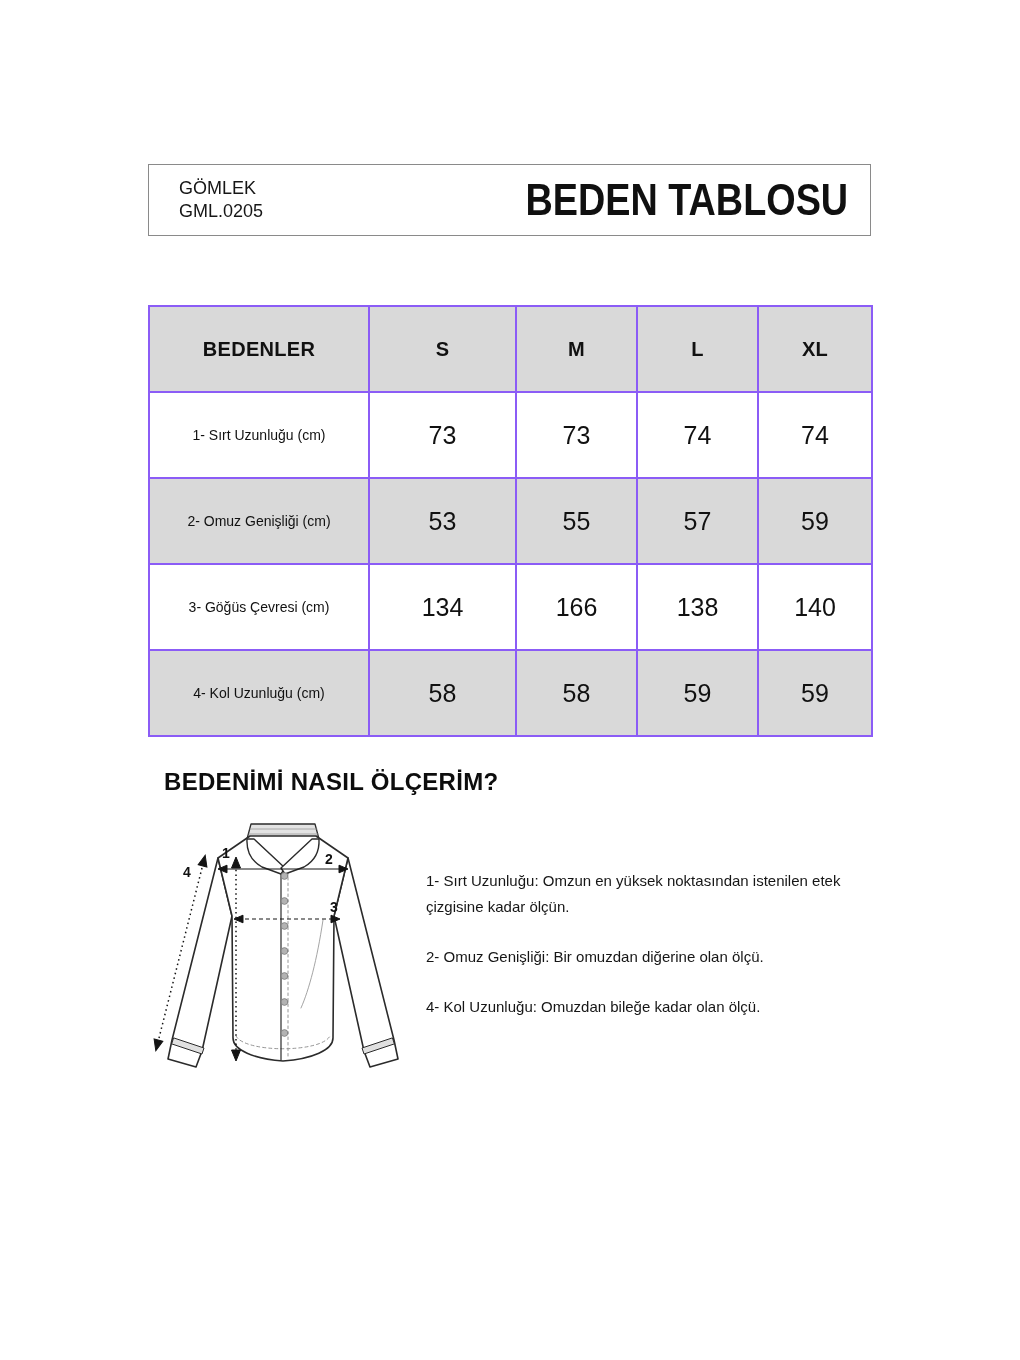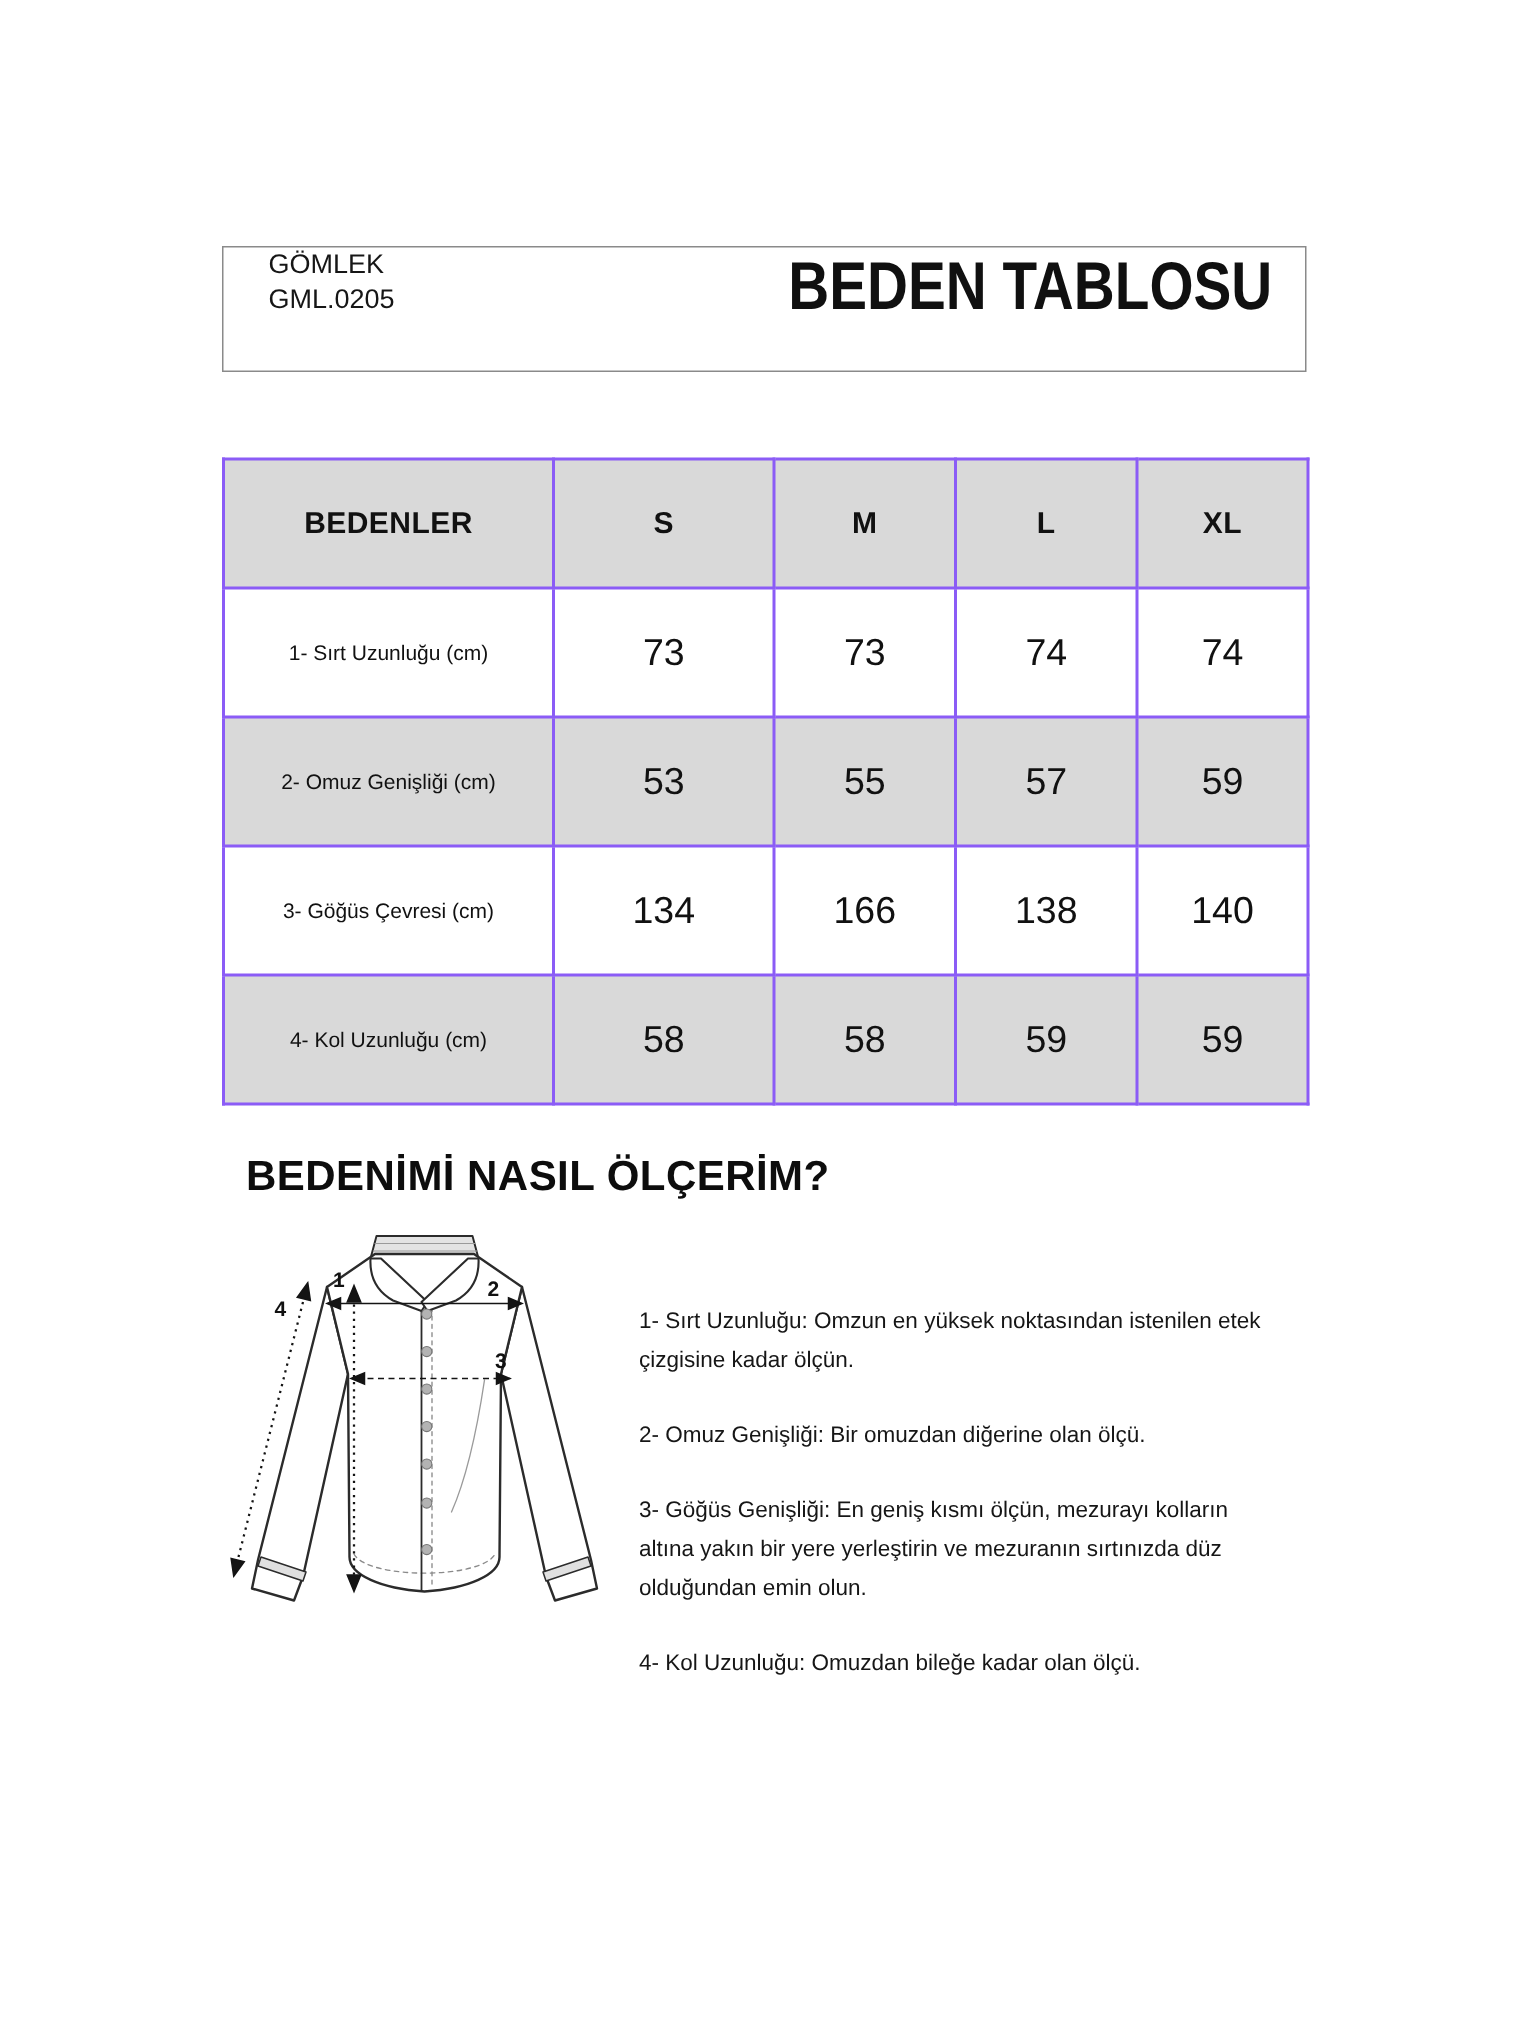--- a/index.html
+++ b/index.html
@@ -6,38 +6,38 @@
   body{font-family:"Liberation Sans","DejaVu Sans",sans-serif;color:#111;}
   .page{position:relative;width:1020px;height:1360px;background:#ffffff;overflow:hidden;}
 
   
   .brand-row{position:absolute;left:148px;top:112px;width:723px;height:40px;}
   .logo{position:absolute;left:0;top:2px;font-size:28px;font-weight:900;font-style:italic;
         letter-spacing:2px;color:#0a0a0a;transform:scaleX(1.42);transform-origin:left center;white-space:nowrap;}
   .brand-divider{position:absolute;left:210px;right:2px;top:17px;height:3px;background:#a3a3a3;border-top:1px solid #8d8d8d;box-sizing:border-box;}
 
   
-  .header-box{position:absolute;left:148px;top:164px;width:723px;height:84px;border:1px solid #8a8a8a;
-              box-sizing:border-box;display:flex;justify-content:space-between;}
+  .header-box{position:absolute;left:148px;top:164px;width:723px;height:72px;border:1px solid #8a8a8a;
+              box-sizing:border-box;display:flex;align-items:center;justify-content:space-between;}
   .product-info{margin-left:30px;font-size:18px;line-height:23px;color:#161616;}
   .chart-title{margin-right:22px;font-size:45px;font-weight:700;letter-spacing:0px;color:#101010;
                transform:scaleX(0.84);transform-origin:right center;white-space:nowrap;}
 
   
   .size-table{position:absolute;left:148px;top:305px;width:723px;border-collapse:collapse;
               border:2px solid #3e3e3e;table-layout:fixed;}
   .size-table th,.size-table td{border:2px solid #8b5cf6;text-align:center;vertical-align:middle;
               height:84px;padding:0;background:#ffffff;}
   .size-table thead th{background:#d9d9d9;font-size:20px;font-weight:700;letter-spacing:0.3px;}
   .size-table tbody tr:nth-child(even) td{background:#d9d9d9;}
   .size-table td.row-label{font-size:14px;}
   .size-table td.cell-value{font-size:25px;}
 
   
-  .guide-heading{position:absolute;left:164px;top:768px;margin:0;font-size:28px;font-weight:800;
+  .guide-heading{position:absolute;left:164px;top:768px;margin:0;font-size:24px;font-weight:800;
                  letter-spacing:0.3px;color:#0d0d0d;}
   .diagram{position:absolute;left:150px;top:812px;width:270px;height:272px;}
   .instructions{position:absolute;left:426px;top:868px;width:432px;font-size:15px;line-height:26px;color:#161616;}
   .instructions p{margin:0 0 24px 0;}
   .diagram text{font-family:"Liberation Sans","DejaVu Sans",sans-serif;}
 </style>
 </head>
 <body>
 
 <div class="page">
@@ -172,17 +172,16 @@
       <text x="72" y="46">1</text>
       <text x="175" y="52">2</text>
       <text x="180" y="100">3</text>
       <text x="33" y="65">4</text>
     </g>
   </svg>
 
   <div class="instructions">
     <p>1- Sırt Uzunluğu: Omzun en yüksek noktasından istenilen etek çizgisine kadar ölçün.</p>
     <p>2- Omuz Genişliği: Bir omuzdan diğerine olan ölçü.</p>
-    <p>3- Göğüs Genişliği: En geniş kısmı ölçün, mezurayı kolların altına yakın bir yere yerleştirin ve mezuranın sırtınızda düz olduğundan emin olun.</p>
     <p>4- Kol Uzunluğu: Omuzdan bileğe kadar olan ölçü.</p>
   </div>
 
 </div>
 
 </body></html>

